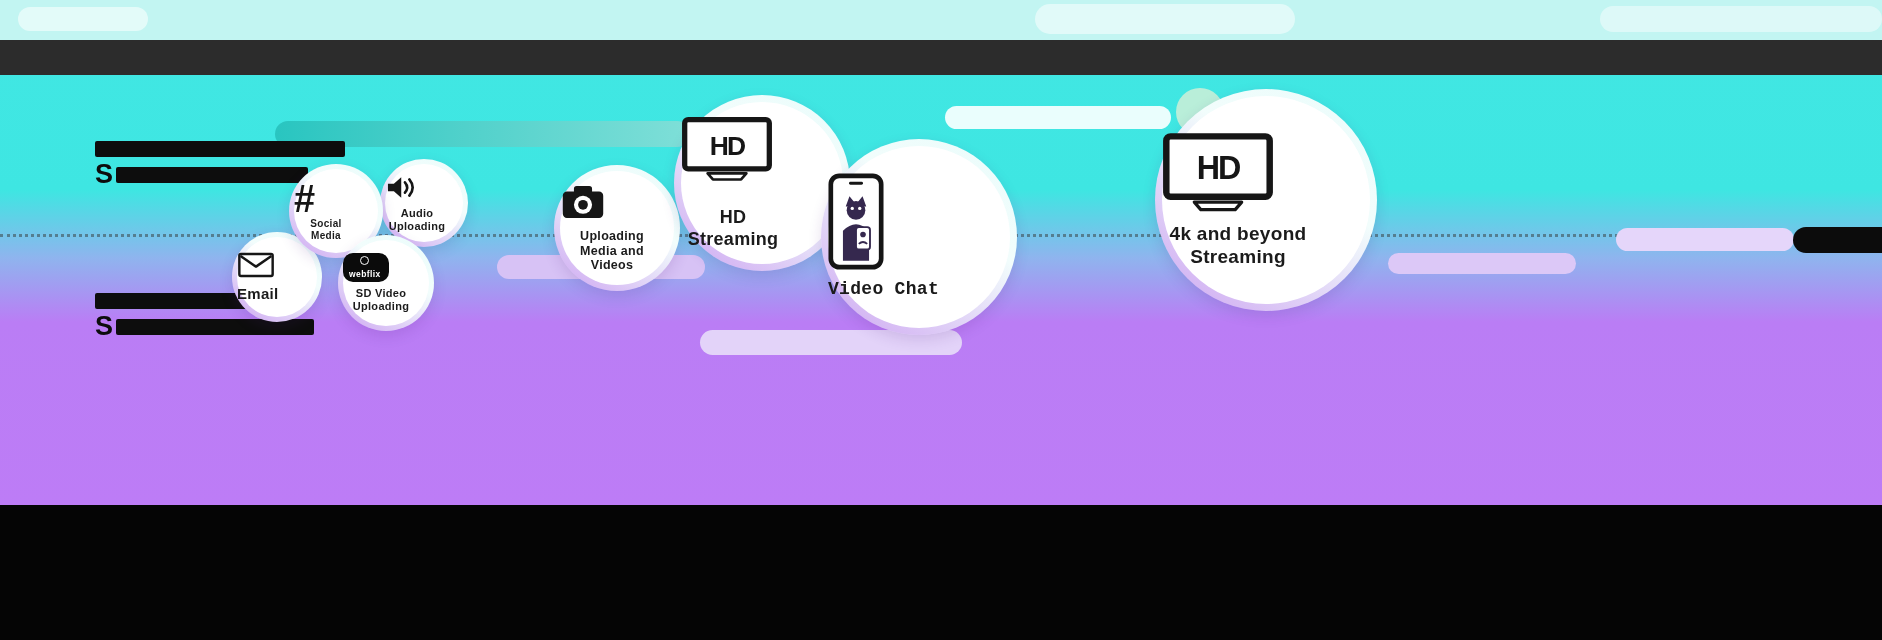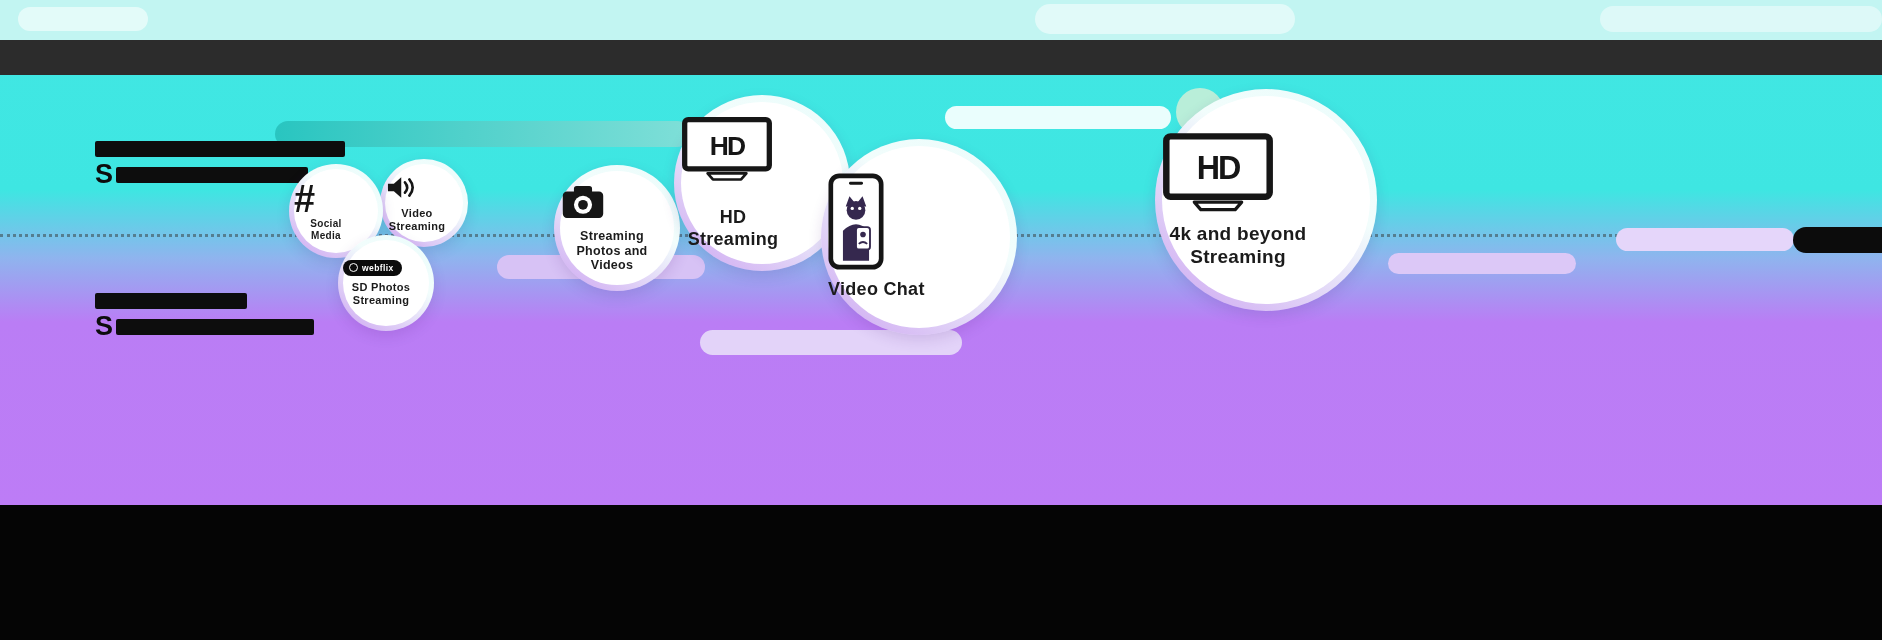--- a/index.html
+++ b/index.html
@@ -29,21 +29,21 @@
   
   .bubble{position:absolute;border-radius:50%;
     background:linear-gradient(215deg,#eafcfb 0%,#f2fdfc 38%,#cda4f1 100%);
     box-shadow:0 5px 14px rgba(80,30,130,.14);}
   .bubble-core{position:absolute;border-radius:50%;background:#ffffff;
     display:flex;flex-direction:column;align-items:flex-start;justify-content:center;text-align:center;}
   .inset5{inset:5px;} .inset6{inset:6px;} .inset7{inset:7px;}
   .blabel{font-weight:700;color:#1b1b1b;line-height:1.18;letter-spacing:.3px;}
   .hash{font-size:38px;font-weight:800;line-height:1;color:#161616;}
   .webflix{background:#0b0b0b;border-radius:10px;padding:3px 8px 3px 6px;display:flex;align-items:center;gap:4px;
-    color:#ffffff;font-size:8.5px;font-weight:700;letter-spacing:.4px;}
+    color:#ffffff;font-size:8.5px;font-weight:700;letter-spacing:.4px;flex-direction:column;}
   .wf-dot{width:7px;height:7px;border:1.6px solid #ffffff;border-radius:50%;display:inline-block;}
 </style>
 </head>
 <body>
 
 <div class="stage">
 
   <div class="topstrip-pill" style="left:18px;top:7px;width:130px;height:24px;background:rgba(255,255,255,.55);"></div>
   <div class="topstrip-pill" style="left:1035px;top:4px;width:260px;height:30px;background:rgba(255,255,255,.5);"></div>
   <div class="topstrip-pill" style="left:1600px;top:6px;width:282px;height:26px;background:rgba(255,255,255,.45);"></div>
@@ -70,61 +70,72 @@
   </div>
 
   <div class="redact-group" style="left:95px;top:293px;">
     <div class="redact-bar" style="width:152px;"></div>
     <div class="redact-line">
       <span class="redact-prefix">S</span>
       <div class="redact-bar" style="width:198px;"></div>
     </div>
   </div>
 
+  <div class="bubble" style="left:232px;top:232px;width:90px;height:90px;z-index:3;">
+    <div class="bubble-core inset5">
+      <span>
+        <svg viewBox="0 0 46 32" width="38" height="26">
+          <rect x="2.5" y="2.5" width="41" height="27" rx="2" fill="none" stroke="#161616" stroke-width="3"></rect>
+          <path d="M4 5 L23 18 L42 5" fill="none" stroke="#161616" stroke-width="3" stroke-linejoin="round"></path>
+        </svg>
+      </span>
+      <div class="blabel" style="font-size:15px;margin-top:3px;">Email</div>
+    </div>
+  </div>
 
   <div class="bubble" style="left:289px;top:164px;width:94px;height:94px;z-index:4;">
     <div class="bubble-core inset5">
       <div class="hash">#</div>
       <div class="blabel" style="font-size:10px;width:64px;">Social Media</div>
     </div>
   </div>
 
   <div class="bubble" style="left:380px;top:159px;width:88px;height:88px;z-index:3;">
     <div class="bubble-core inset5">
       <span>
         <svg viewBox="0 0 42 36" width="31" height="27">
           <path d="M4 13 h8 l10 -9 v28 l-10 -9 h-8 z" fill="#161616"></path>
           <path d="M27 11 q6 7 0 14" stroke="#161616" stroke-width="3.5" fill="none" stroke-linecap="round"></path>
           <path d="M33 7 q9 11 0 22" stroke="#161616" stroke-width="3.5" fill="none" stroke-linecap="round"></path>
         </svg>
       </span>
-      <div class="blabel" style="font-size:11px;width:64px;margin-top:2px;">Video Streaming</div>
+      <div class="blabel" style="font-size:11px;width:64px;margin-top:2px;">Audio Uploading</div>
     </div>
   </div>
 
   <div class="bubble" style="left:338px;top:235px;width:96px;height:96px;z-index:5;">
     <div class="bubble-core inset5">
       <div class="webflix">
         <span class="wf-dot"></span>
         <span>webflix</span>
       </div>
-      <div class="blabel" style="font-size:11px;width:76px;margin-top:5px;">SD Photos Streaming</div>
+      <div class="blabel" style="font-size:11px;width:76px;margin-top:5px;">SD Video Uploading</div>
     </div>
   </div>
 
   <div class="bubble" style="left:554px;top:165px;width:126px;height:126px;z-index:3;">
     <div class="bubble-core inset6">
       <span>
         <svg viewBox="0 0 66 54" width="46" height="38">
           <path d="M24 4 h18 a4 4 0 0 1 4 4 v4 h10 a6 6 0 0 1 6 6 v26 a6 6 0 0 1 -6 6 h-46 a6 6 0 0 1 -6 -6 v-26 a6 6 0 0 1 6 -6 h10 v-4 a4 4 0 0 1 4 -4 z" fill="#161616"></path>
           <circle cx="33" cy="31" r="13" fill="#ffffff"></circle>
           <circle cx="33" cy="31" r="7" fill="#161616"></circle>
         </svg>
       </span>
-      <div class="blabel" style="font-size:12.5px;width:104px;margin-top:4px;">Streaming Photos and Videos</div>
+      <div class="blabel" style="font-size:12.5px;width:104px;margin-top:4px;">Uploading Media and Videos</div>
     </div>
   </div>
 
   <div class="bubble" style="left:674px;top:95px;width:176px;height:176px;z-index:3;">
     <div class="bubble-core inset7">
       <span>
         <svg viewBox="0 0 104 76" width="92" height="67">
           <rect x="4" y="4" width="96" height="56" rx="4" fill="#ffffff" stroke="#161616" stroke-width="6"></rect>
           <text x="52" y="44" text-anchor="middle" font-size="30" font-weight="bold" fill="#161616" font-family="Liberation Sans, sans-serif" letter-spacing="-2">HD</text>
           <path d="M30 65 L74 65 L68 72 L36 72 Z" fill="none" stroke="#161616" stroke-width="3" stroke-linejoin="round"></path>
@@ -143,21 +154,21 @@
           <path d="M19 36 L23 25 L28 31 L32 31 L37 25 L41 36 Z" fill="#35284e"></path>
           <circle cx="30" cy="40" r="10" fill="#35284e"></circle>
           <circle cx="26" cy="38" r="1.8" fill="#ffffff"></circle>
           <circle cx="34" cy="38" r="1.8" fill="#ffffff"></circle>
           <path d="M16 62 q14 -14 28 0 l0 32 l-28 0 Z" fill="#35284e"></path>
           <rect x="30" y="58" width="15" height="24" rx="3" fill="#ffffff" stroke="#35284e" stroke-width="2"></rect>
           <circle cx="37.5" cy="66" r="3" fill="#35284e"></circle>
           <path d="M33 76 q4.5 -4 9 0" stroke="#35284e" stroke-width="2" fill="none"></path>
         </svg>
       </span>
-      <div class="blabel" style="font-size:18px;margin-top:5px;">Video Chat</div>
+      <div class="blabel" style="font-size:18px;margin-top:5px;font-family:Liberation Mono, monospace;">Video Chat</div>
     </div>
   </div>
 
   <div class="bubble" style="left:1155px;top:89px;width:222px;height:222px;z-index:3;">
     <div class="bubble-core inset7">
       <span>
         <svg viewBox="0 0 104 76" width="112" height="82">
           <rect x="4" y="4" width="96" height="56" rx="4" fill="#ffffff" stroke="#161616" stroke-width="6"></rect>
           <text x="52" y="44" text-anchor="middle" font-size="30" font-weight="bold" fill="#161616" font-family="Liberation Sans, sans-serif" letter-spacing="-2">HD</text>
           <path d="M30 65 L74 65 L68 72 L36 72 Z" fill="none" stroke="#161616" stroke-width="3" stroke-linejoin="round"></path>

